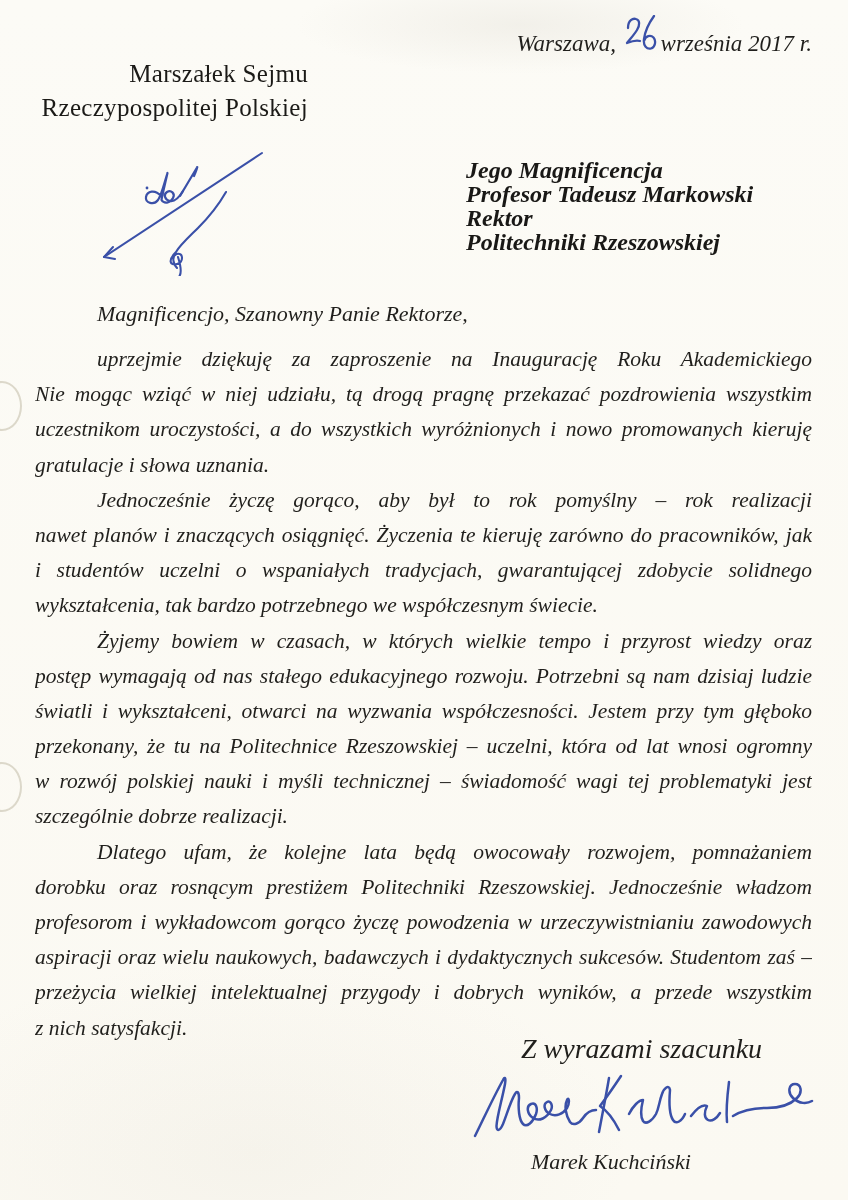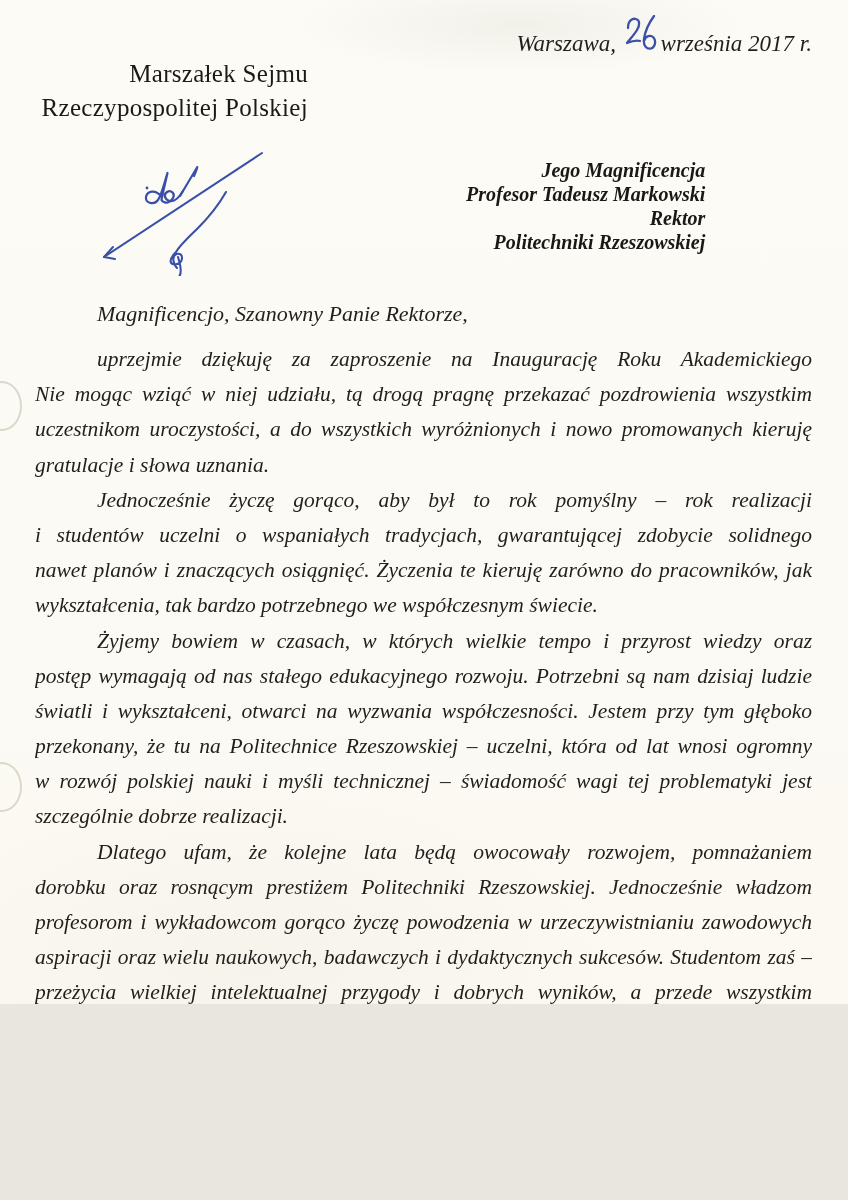--- a/index.html
+++ b/index.html
@@ -2,21 +2,21 @@
 <html><head>
 <meta charset="utf-8">
 <style>
   html,body{margin:0;padding:0;}
   body{
     width:848px;height:1200px;overflow:hidden;
     background:#e8e6df;
     font-family:"Liberation Serif", serif;
   }
   .page{
-    position:relative;width:848px;height:1004px;overflow:hidden;
+    position:relative;width:848px;height:1200px;overflow:hidden;
     background:
       radial-gradient(ellipse 320px 70px at 520px 25px, rgba(202,197,184,0.20), transparent 70%),
       radial-gradient(ellipse 500px 260px at 30% 96%, rgba(212,207,193,0.14), transparent 75%),
       linear-gradient(#fcfbf6,#fbf9f2);
     color:#201f1c;
   }
   
   .date-line{
     position:absolute;top:22px;right:36px;
     font-style:italic;font-size:23px;white-space:nowrap;
@@ -29,23 +29,22 @@
   .letterhead{
     position:absolute;left:22px;top:57px;width:286px;text-align:right;
     font-size:25px;font-weight:400;line-height:34px;color:#1b1a17;
     letter-spacing:0.3px;
   }
   
   .pen-annotation{position:absolute;left:30px;top:146px;width:240px;height:130px;}
   
   .recipient{
     position:absolute;left:466px;top:158px;
-    font-size:20px;font-weight:700;font-style:italic;line-height:24px;
+    font-size:24px;font-weight:700;font-style:italic;line-height:24px;
     color:#191816;
-    text-align:right;
   }
   
   .salutation{
     position:absolute;left:97px;top:301px;
     font-size:22px;font-style:italic;
   }
   .letter-body{
     position:absolute;left:35px;top:342px;width:777px;
     font-size:21.5px;font-style:italic;color:#201f1c;
   }
@@ -115,22 +114,22 @@
 
   <div class="salutation">Magnificencjo, Szanowny Panie Rektorze,</div>
 
   <div class="letter-body">
     <div class="bline indent">uprzejmie dziękuję za zaproszenie na Inaugurację Roku Akademickiego 2017/2018.</div>
     <div class="bline">Nie mogąc wziąć w niej udziału, tą drogą pragnę przekazać pozdrowienia wszystkim</div>
     <div class="bline">uczestnikom uroczystości, a do wszystkich wyróżnionych i nowo promowanych kieruję</div>
     <div class="bline last">gratulacje i słowa uznania.</div>
 
     <div class="bline indent">Jednocześnie życzę gorąco, aby był to rok pomyślny – rok realizacji najambitniejszych</div>
+    <div class="bline">nawet planów i znaczących osiągnięć. Życzenia te kieruję zarówno do pracowników, jak</div>
     <div class="bline">i studentów uczelni o wspaniałych tradycjach, gwarantującej zdobycie solidnego</div>
-    <div class="bline">nawet planów i znaczących osiągnięć. Życzenia te kieruję zarówno do pracowników, jak</div>
     <div class="bline last">wykształcenia, tak bardzo potrzebnego we współczesnym świecie.</div>
 
     <div class="bline indent">Żyjemy bowiem w czasach, w których wielkie tempo i przyrost wiedzy oraz nieustanny</div>
     <div class="bline">postęp wymagają od nas stałego edukacyjnego rozwoju. Potrzebni są nam dzisiaj ludzie</div>
     <div class="bline">światli i wykształceni, otwarci na wyzwania współczesności. Jestem przy tym głęboko</div>
     <div class="bline">przekonany, że tu na Politechnice Rzeszowskiej – uczelni, która od lat wnosi ogromny wkład</div>
     <div class="bline">w rozwój polskiej nauki i myśli technicznej – świadomość wagi tej problematyki jest</div>
     <div class="bline last">szczególnie dobrze realizacji.</div>
 
     <div class="bline indent">Dlatego ufam, że kolejne lata będą owocowały rozwojem, pomnażaniem naukowego</div>

